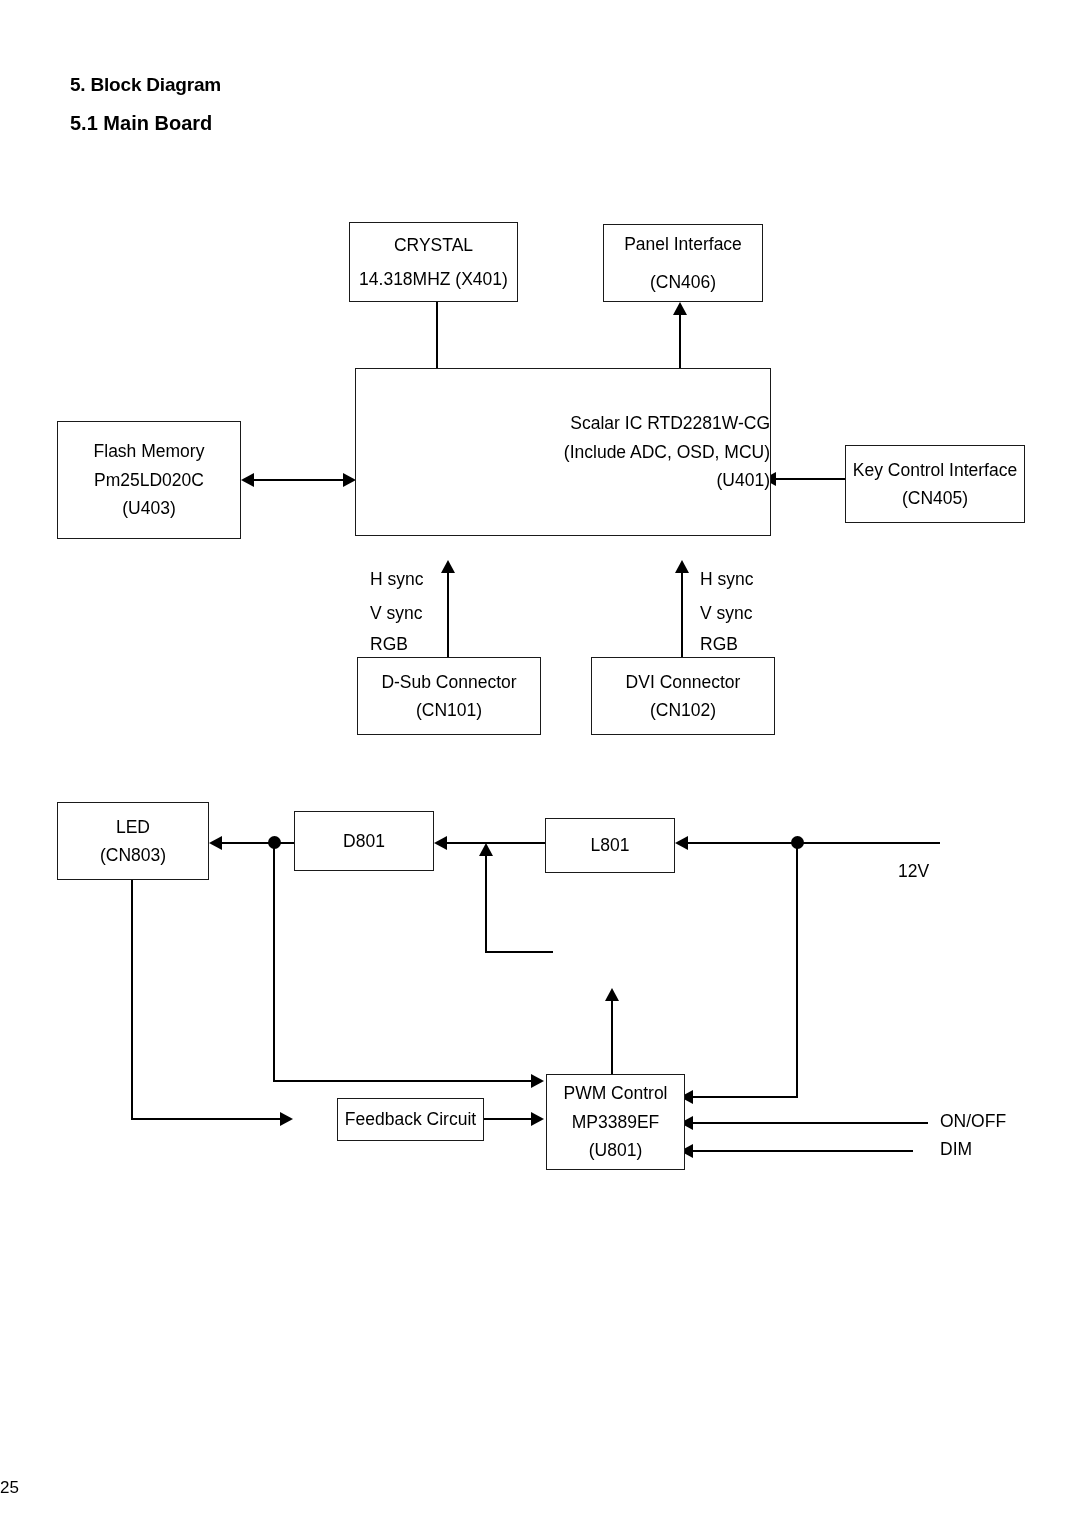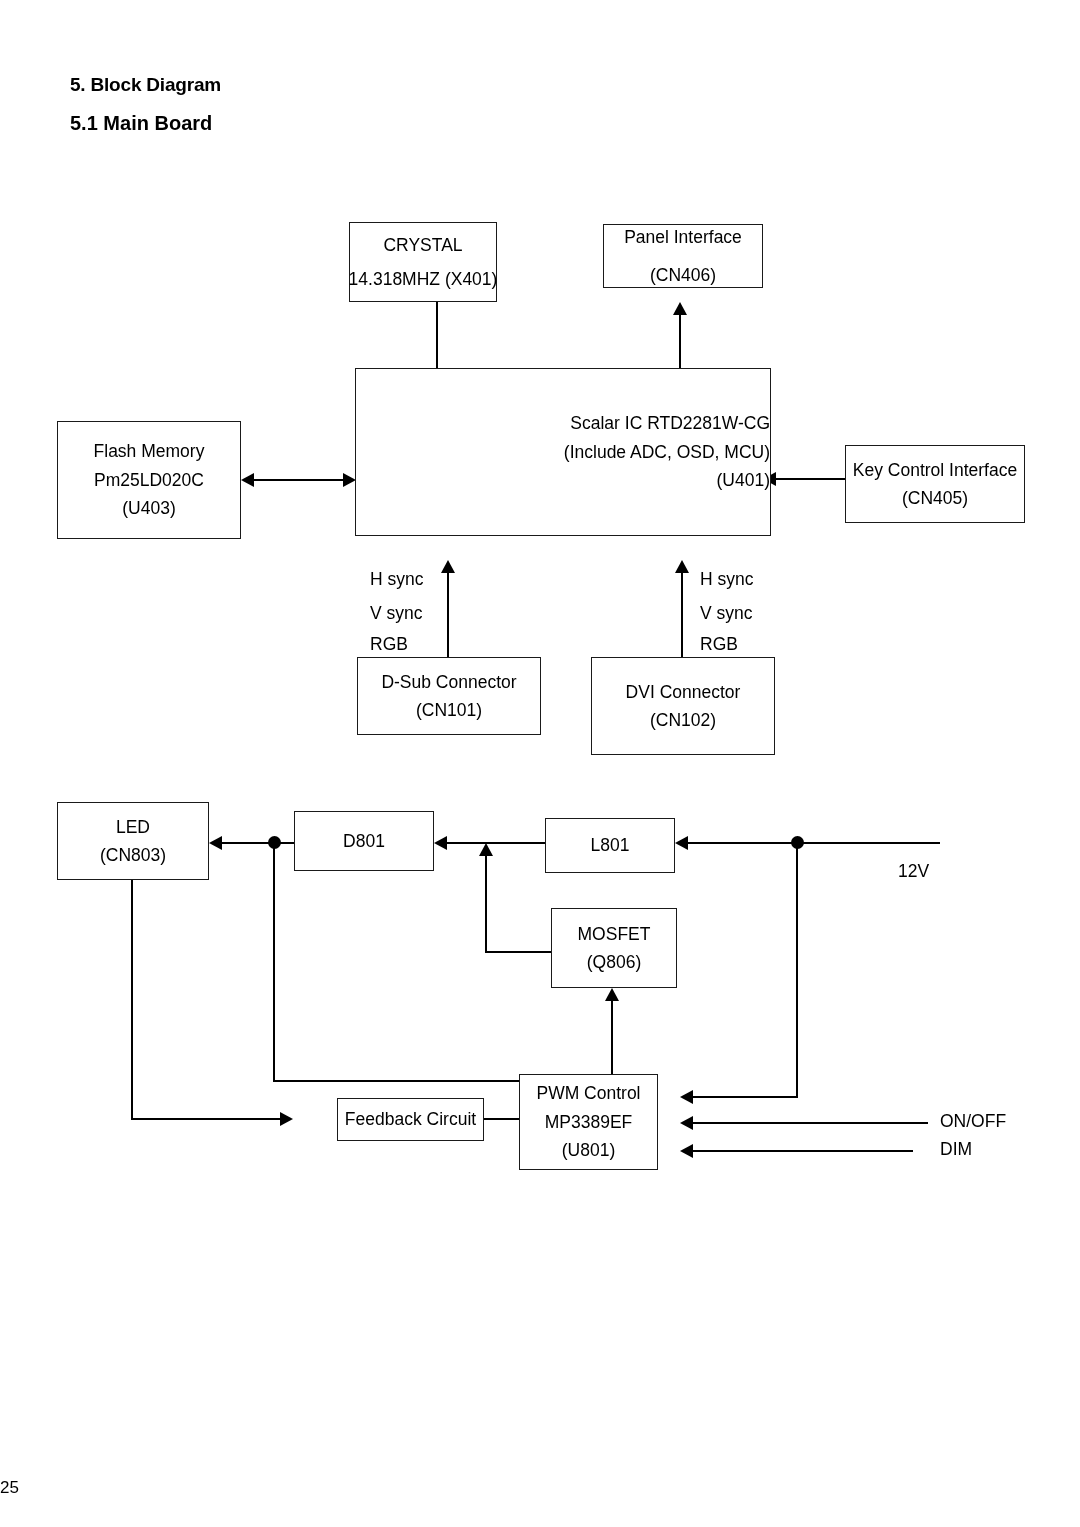--- a/index.html
+++ b/index.html
@@ -122,26 +122,26 @@
   }
 </style>
 </head>
 <body>
 
 <div id="page">
 
   <div id="title-main">5. Block Diagram</div>
   <div id="title-sub">5.1 Main Board</div>
 
-  <div class="block" style="left:349px; top:222px; width:148px; height:80px;gap:6px;">
+  <div class="block" style="left:349px; top:222px; width:169px; height:80px;gap:6px;">
     <span class="ln">CRYSTAL</span>
     <span class="ln">14.318MHZ (X401)</span>
   </div>
 
-  <div class="block" style="left:603px; top:224px; width:160px; height:64px;gap:9px;">
+  <div class="block" style="left:603px; top:224px; width:160px; height:78px;gap:9px;">
     <span class="ln">Panel Interface</span>
     <span class="ln">(CN406)</span>
   </div>
 
   <div class="block" style="left:57px; top:421px; width:184px; height:118px;">
     <span class="ln">Flash Memory</span>
     <span class="ln">Pm25LD020C</span>
     <span class="ln">(U403)</span>
   </div>
 
@@ -154,21 +154,21 @@
   <div class="block" style="left:845px; top:445px; width:180px; height:78px;">
     <span class="ln">Key Control Interface</span>
     <span class="ln">(CN405)</span>
   </div>
 
   <div class="block" style="left:357px; top:657px; width:184px; height:78px;">
     <span class="ln">D-Sub Connector</span>
     <span class="ln">(CN101)</span>
   </div>
 
-  <div class="block" style="left:591px; top:657px; width:184px; height:98px;text-align:right;">
+  <div class="block" style="left:591px; top:657px; width:184px; height:78px;text-align:right;">
     <span class="ln">DVI Connector</span>
     <span class="ln">(CN102)</span>
   </div>
 
   <div class="wire v" style="left:436px; top:302px; height:78px;"></div>
   <div class="arrow down" style="left:430px; top:379px;"></div>
 
   <div class="wire v" style="left:679px; top:315px; height:78px;"></div>
   <div class="arrow up" style="left:673px; top:302px;"></div>
 
@@ -199,30 +199,26 @@
   </div>
 
   <div class="block" style="left:294px; top:811px; width:140px; height:60px;">
     <span class="ln">D801</span>
   </div>
 
   <div class="block" style="left:545px; top:818px; width:130px; height:55px;">
     <span class="ln">L801</span>
   </div>
 
-  <div class="block" style="left:551px; top:908px; width:126px; height:80px;">
-    <span class="ln">MOSFET</span>
-    <span class="ln">(Q806)</span>
-  </div>
 
   <div class="block" style="left:290px; top:1098px; width:147px; height:43px;margin-left:47px;">
     <span class="ln">Feedback Circuit</span>
   </div>
 
-  <div class="block" style="left:519px; top:1074px; width:139px; height:96px;">
+  <div class="block" style="left:546px; top:1074px; width:139px; height:96px;">
     <span class="ln">PWM Control</span>
     <span class="ln">MP3389EF</span>
     <span class="ln">(U801)</span>
   </div>
 
   <div class="wire h" style="left:681px; top:842px; width:259px;"></div>
   <div class="arrow left" style="left:675px; top:836px;"></div>
   <div class="dot" style="left:791px; top:836px;"></div>
   <div class="sig" style="left:898px; top:861px;">12V</div>
 

